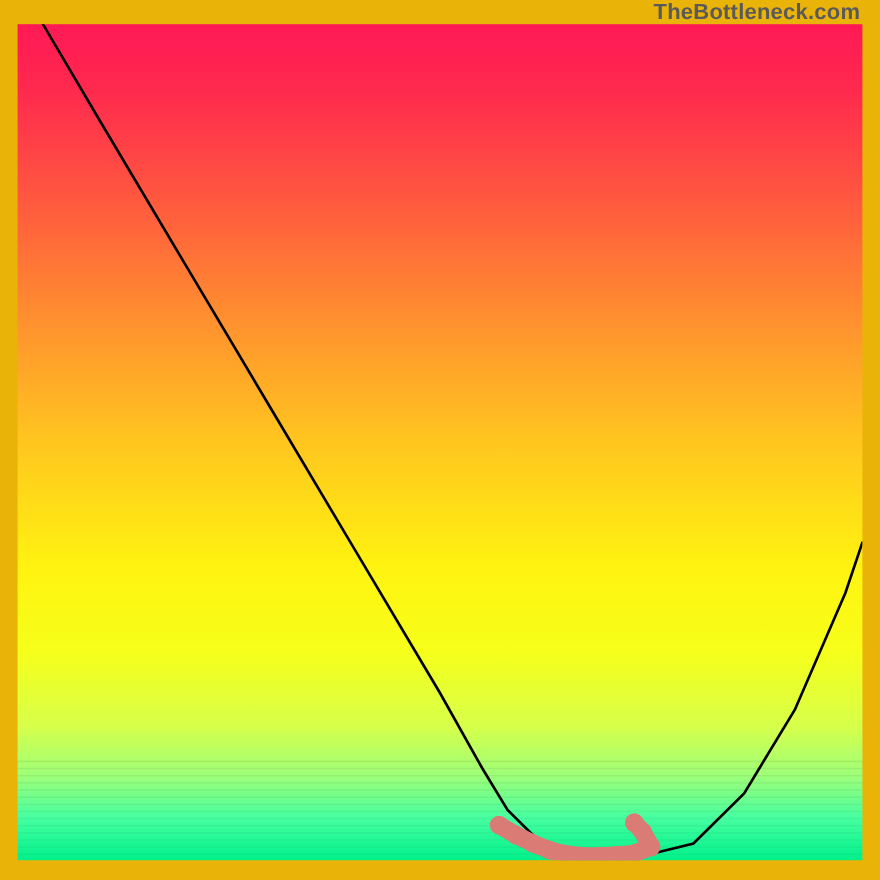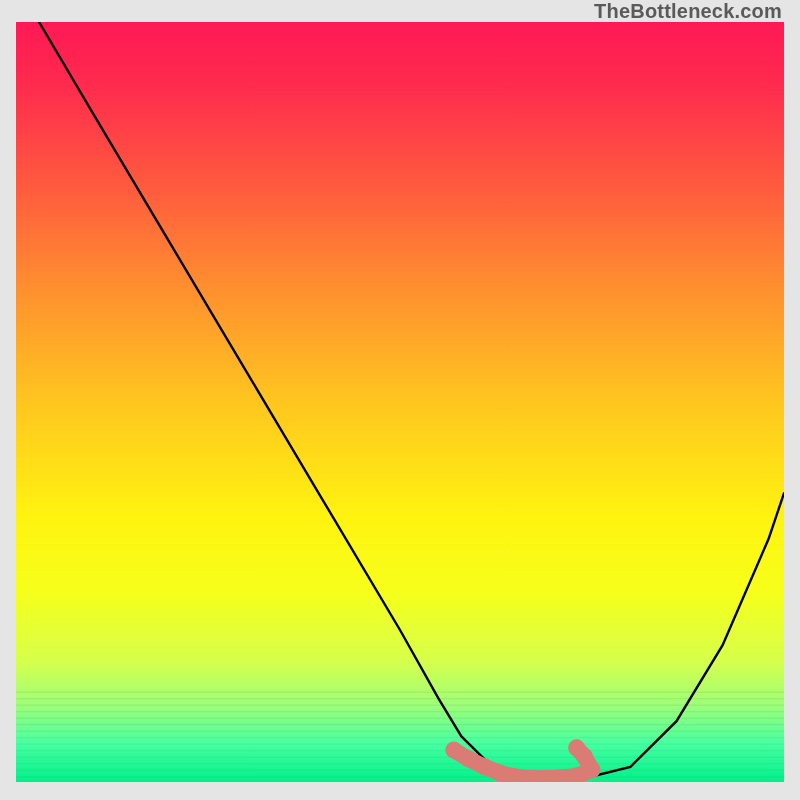--- a/index.html
+++ b/index.html
@@ -1,21 +1,21 @@
 <!DOCTYPE html>
 <html><head>
 <meta charset="utf-8">
 <style>
   * { margin: 0; padding: 0; box-sizing: border-box; }
   html, body { width: 800px; height: 800px; overflow: hidden; background: #000; }
   .frame {
     position: relative;
     width: 800px;
     height: 800px;
-    background: #e5e5e5;
+    background: #eab308;
     text-align: center;
   }
   .plot-area {
     position: absolute;
     left: 16px;
     top: 22px;
     width: 768px;
     height: 760px;
   }
   .gradient {

